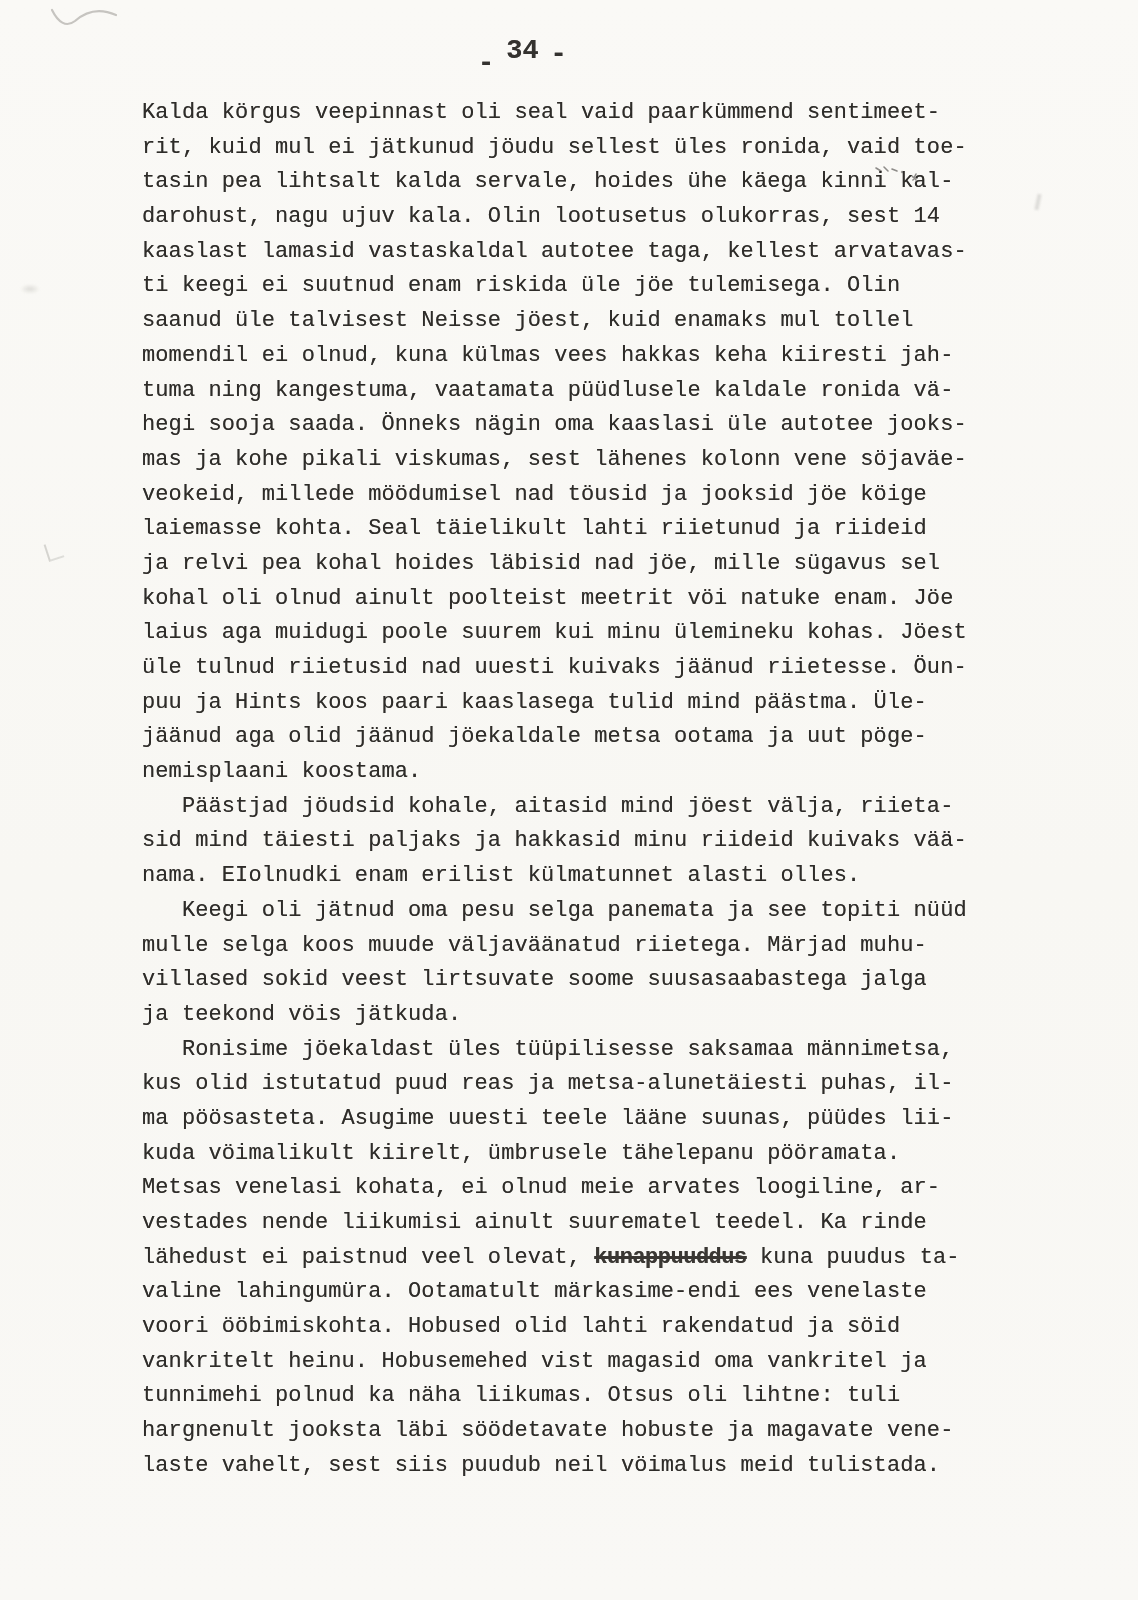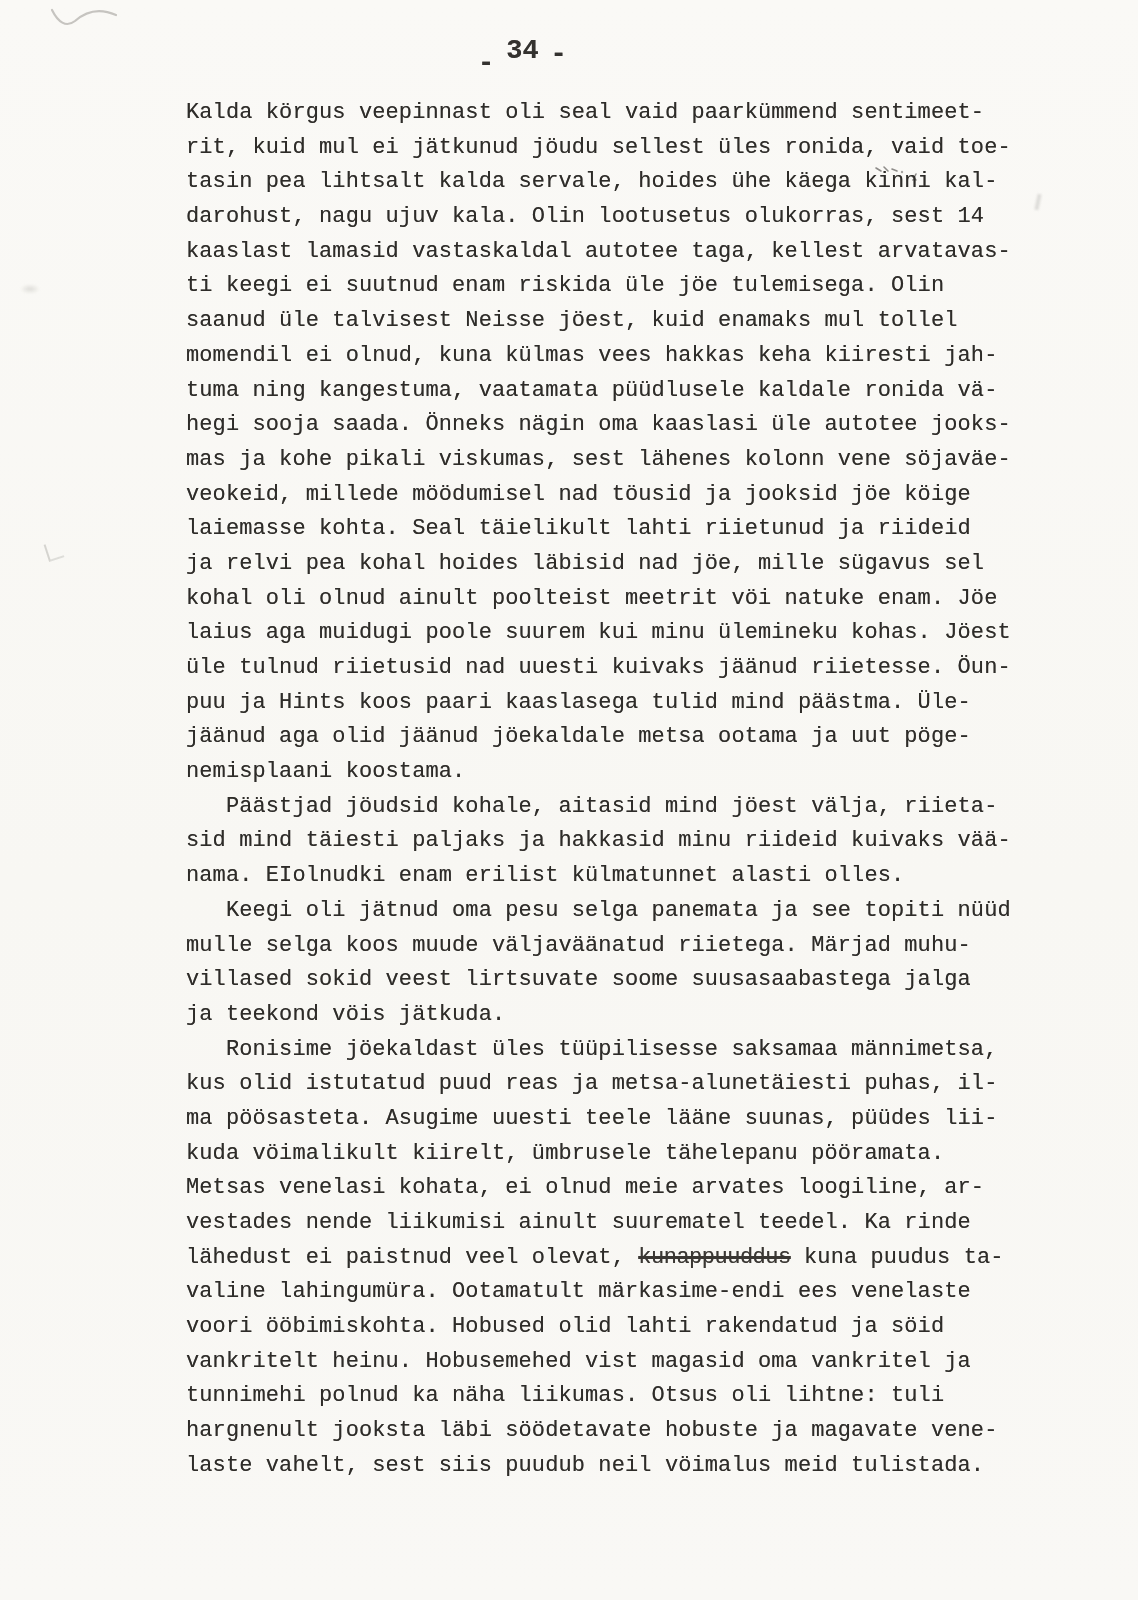--- a/index.html
+++ b/index.html
@@ -41,27 +41,26 @@
   .doc-body {
     position: absolute;
     left: 142px;
     top: 96px;
     width: 860px;
     font-size: 22px;
     line-height: 34.7px;
     white-space: pre;
     text-shadow: 0 0 0.6px rgba(45,43,40,0.55);
     letter-spacing: 0.1px;
-    margin-left: 44px;
   }
   .doc-body .line {
     height: 34.7px;
   }
   .struck {
-    font-weight: normal;
+    font-weight: bold;
     text-decoration: line-through;
     text-decoration-thickness: 2.5px;
     letter-spacing: -0.5px;
     color: #3a3733;
   }
   
   .artifact { position: absolute; pointer-events: none; }
   .squiggle { left: 50px; top: 2px; }
   .specks   { left: 872px; top: 160px; }
   .blob1 {

